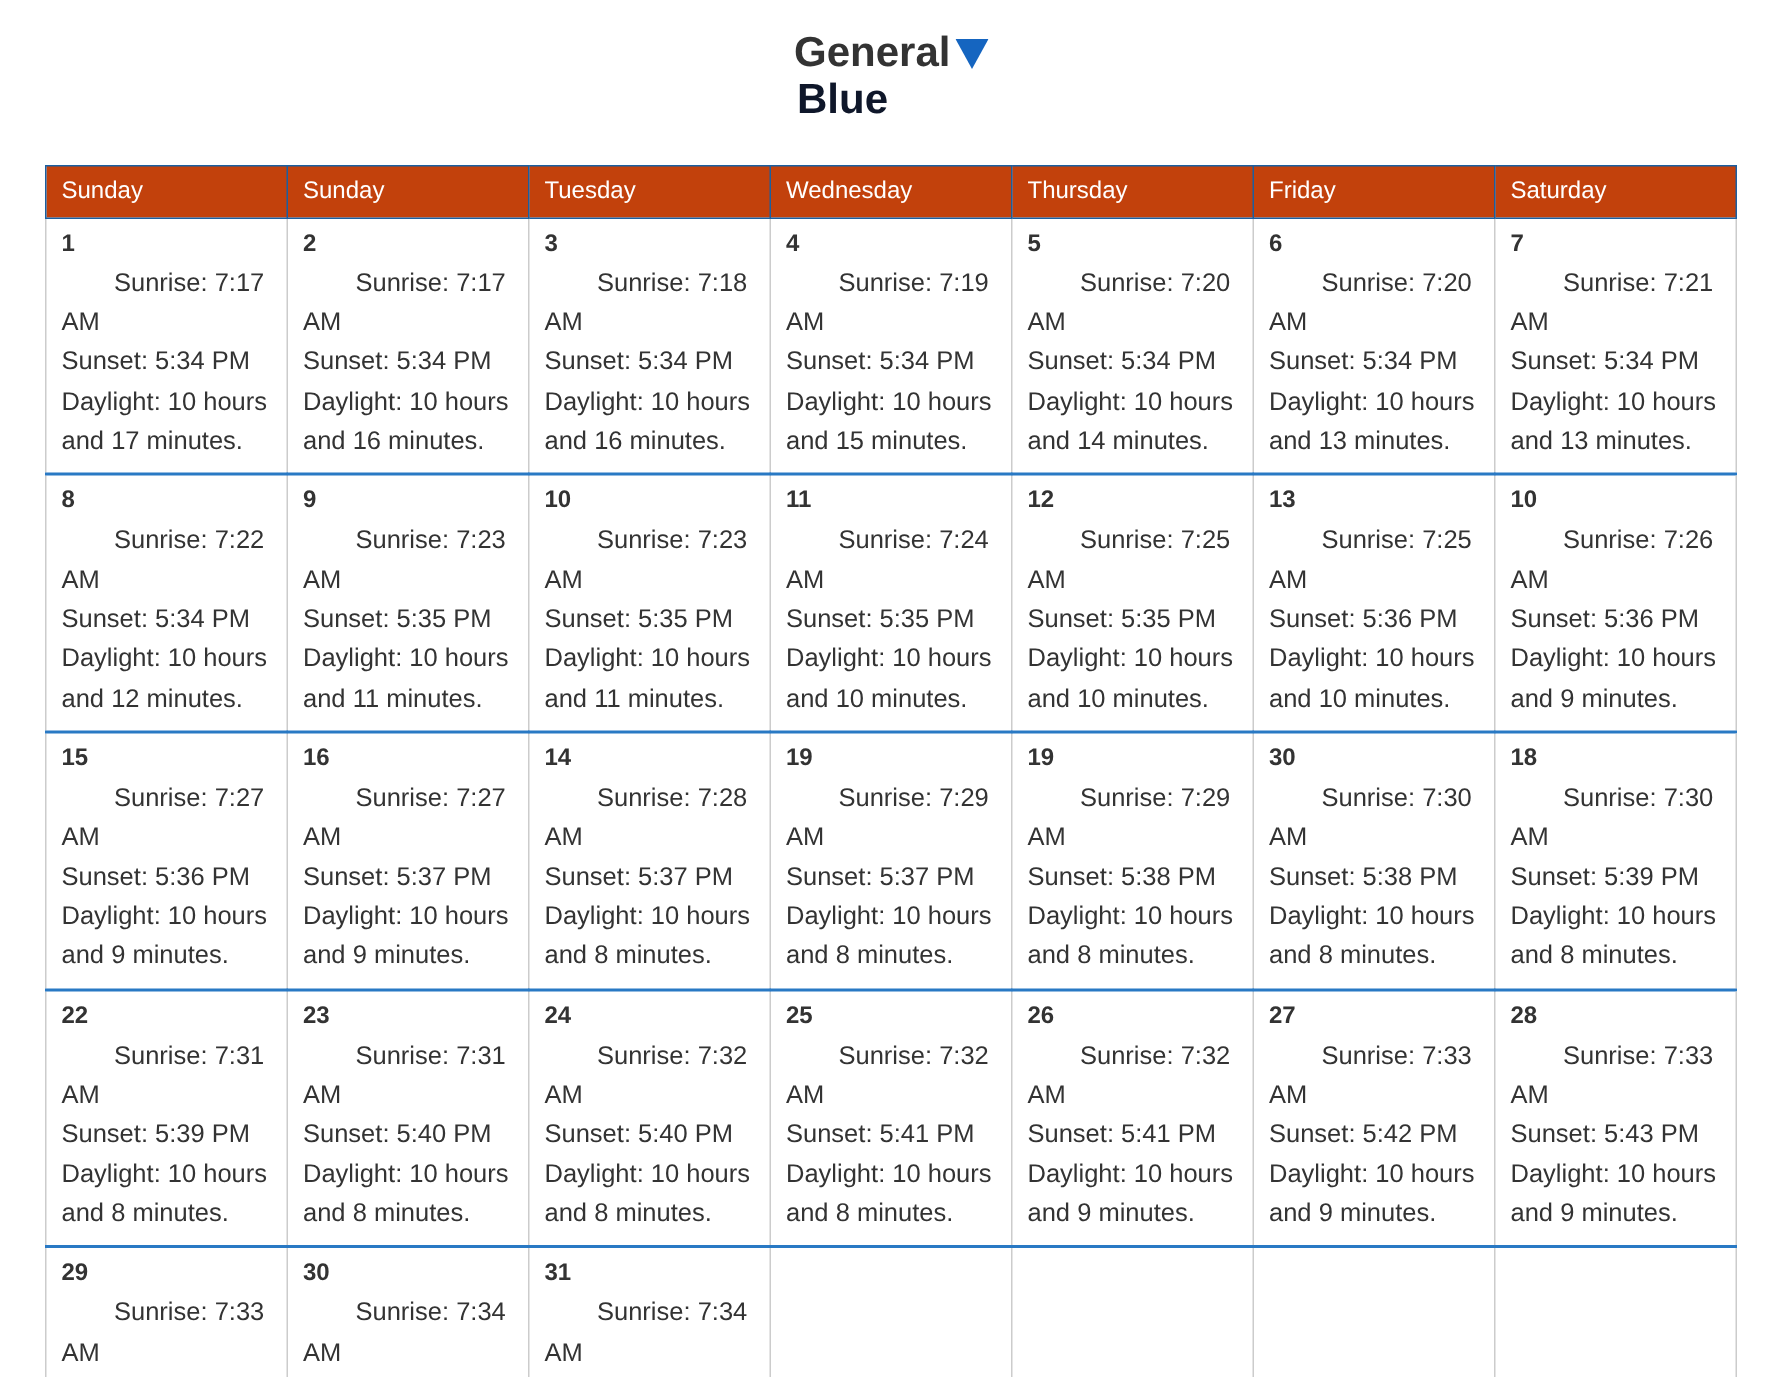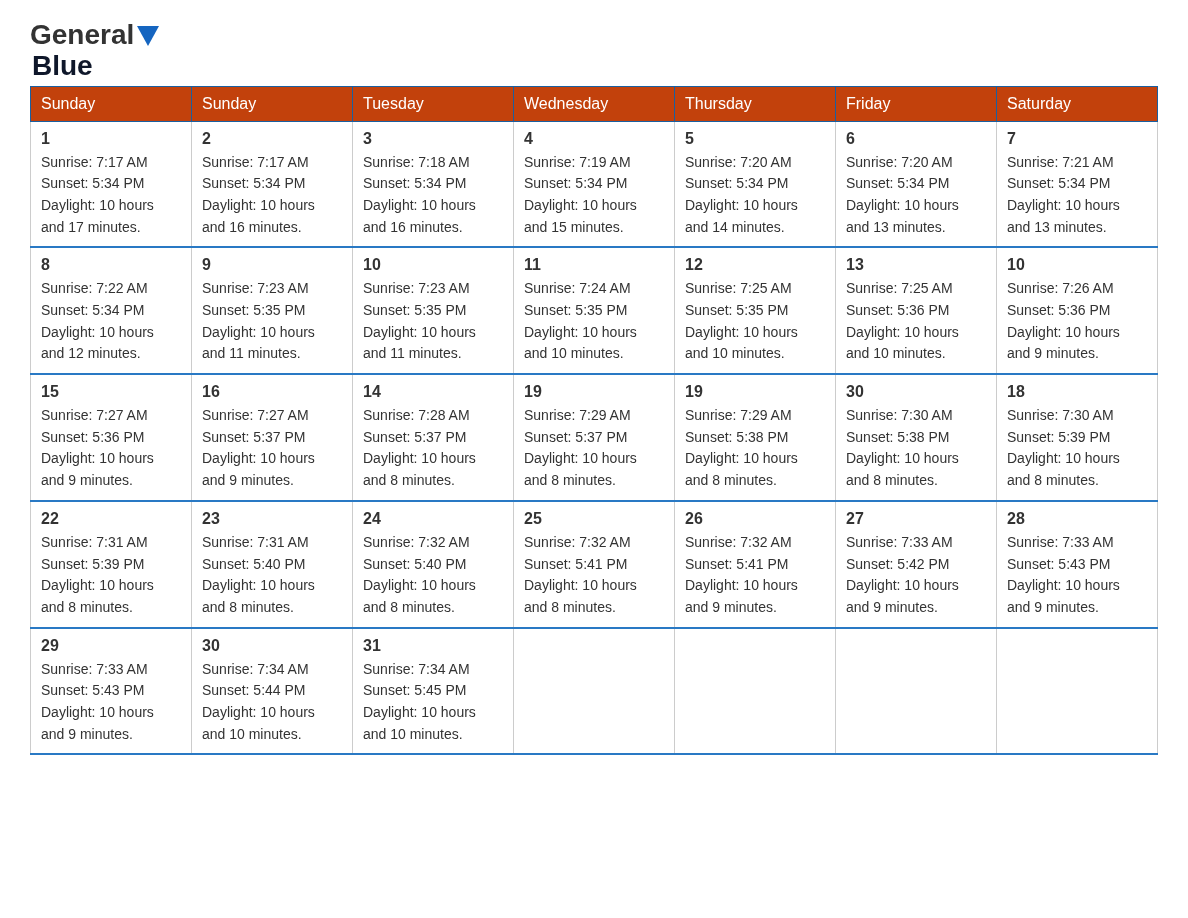--- a/index.html
+++ b/index.html
@@ -5,23 +5,23 @@
     * { box-sizing: border-box; margin: 0; padding: 0; }
     body {
       font-family: Arial, sans-serif;
       background: #fff;
       padding: 20px 30px;
       width: 1188px;
       min-height: 918px;
     }
     .header {
       display: flex;
-      justify-content: flex-start;
+      justify-content: center;
       align-items: flex-start;
-      margin-bottom: 4px;
+      margin-bottom: 28px;
     }
     .logo {
       display: flex;
       align-items: center;
       gap: 0;
     }
     .title-block {
       text-align: right;
     }
     .month-title {
@@ -66,23 +66,24 @@
     tbody td:first-child {
       border-left: 1px solid #ccc;
     }
     .day-number {
       font-size: 16px;
       font-weight: bold;
       display: block;
       margin-bottom: 4px;
     }
     .day-info {
-      font-size: 14px;
+      font-size: 17px;
       line-height: 1.55;
       color: #333;
+      margin-left: 35px;
     }
     .empty-cell {
       background: #fff;
     }
   </style>
 </head>
 <body>
 
 <div class="header">
   <div class="logo">

